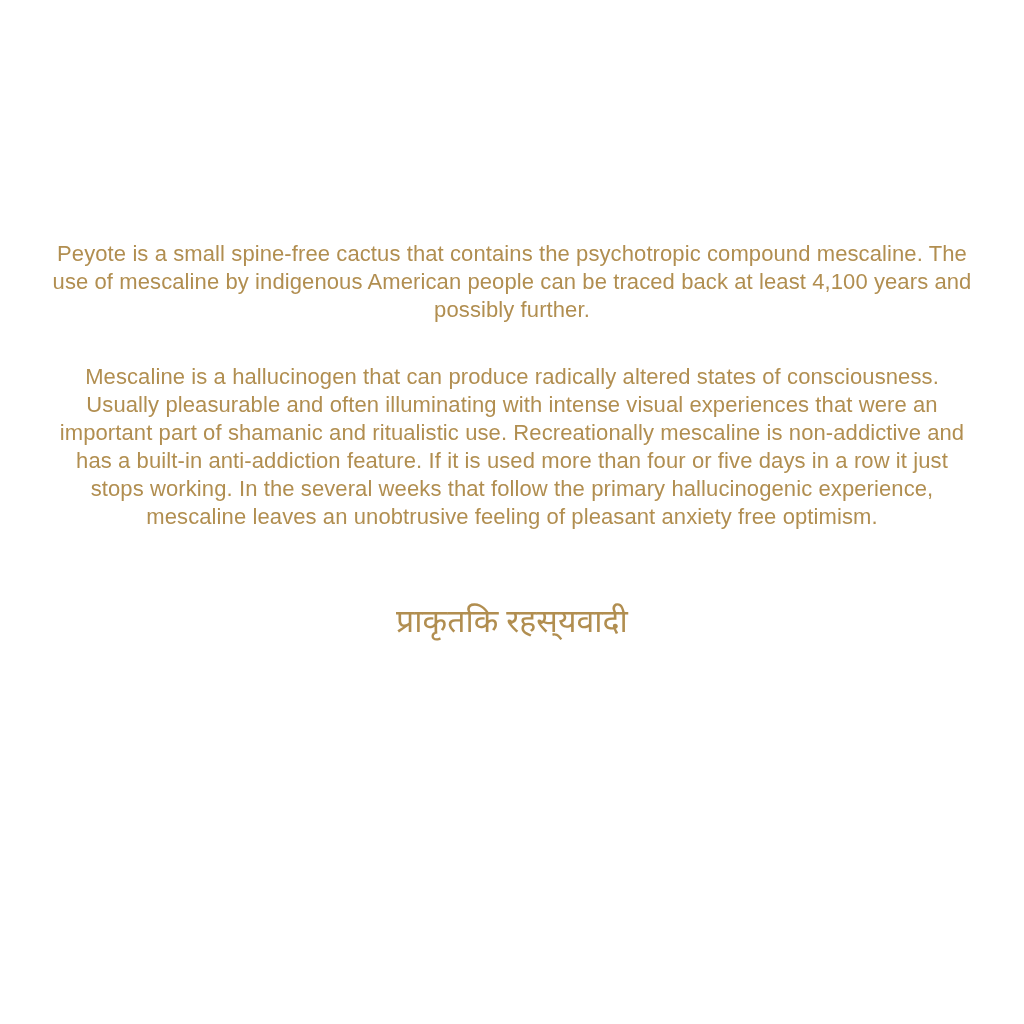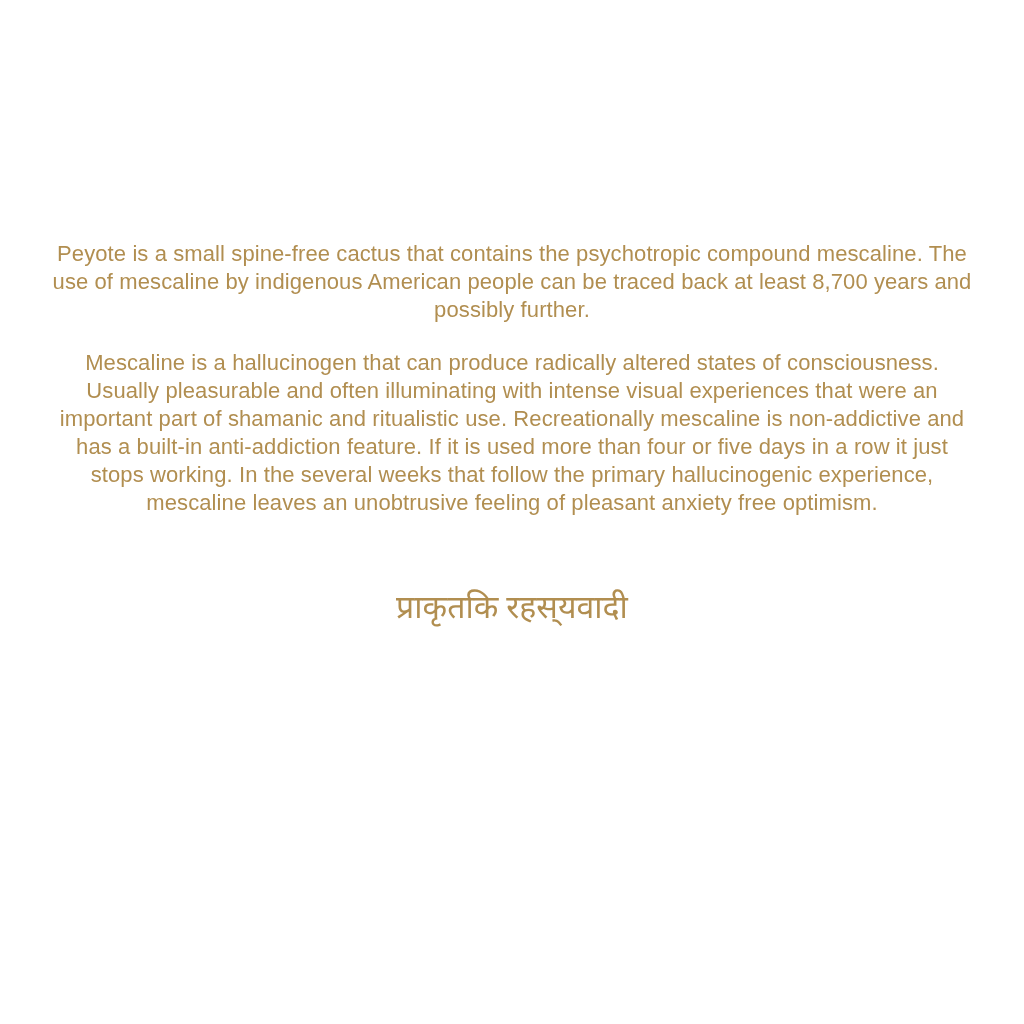--- a/index.html
+++ b/index.html
@@ -21,31 +21,31 @@
     font-family: "Liberation Sans", sans-serif;
   }
   .para {
     font-size: 22px;
     line-height: 28px;
     margin: 0;
     font-weight: 400;
     letter-spacing: 0.1px;
   }
   .para + .para {
-    margin-top: 25px;
+    margin-top: 39px;
   }
   .heading {
     margin: 60px 0 0 0;
     font-size: 32px;
     line-height: 60px;
     font-weight: 400;
     font-family: "Liberation Serif", "DejaVu Sans", serif;
     color: var(--text-color, #b18e50);
   }
 </style>
 </head>
 <body>
 
 <div class="page">
-  <p class="para">Peyote is a small spine-free cactus that contains the psychotropic compound mescaline. The use of mescaline by indigenous American people can be traced back at least 8,700 years and possibly further.</p>
+  <p class="para">Peyote is a small spine-free cactus that contains the psychotropic compound mescaline. The use of mescaline by indigenous American people can be traced back at least 4,100 years and possibly further.</p>
   <p class="para">Mescaline is a hallucinogen that can produce radically altered states of consciousness. Usually pleasurable and often illuminating with intense visual experiences that were an important part of shamanic and ritualistic use. Recreationally mescaline is non-addictive and has a built-in anti-addiction feature. If it is used more than four or five days in a row it just stops working. In the several weeks that follow the primary hallucinogenic experience, mescaline leaves an unobtrusive feeling of pleasant anxiety free optimism.</p>
   <h1 class="heading">प्राकृतकि रहस्‌यवादी</h1>
 </div>
 
 </body></html>

